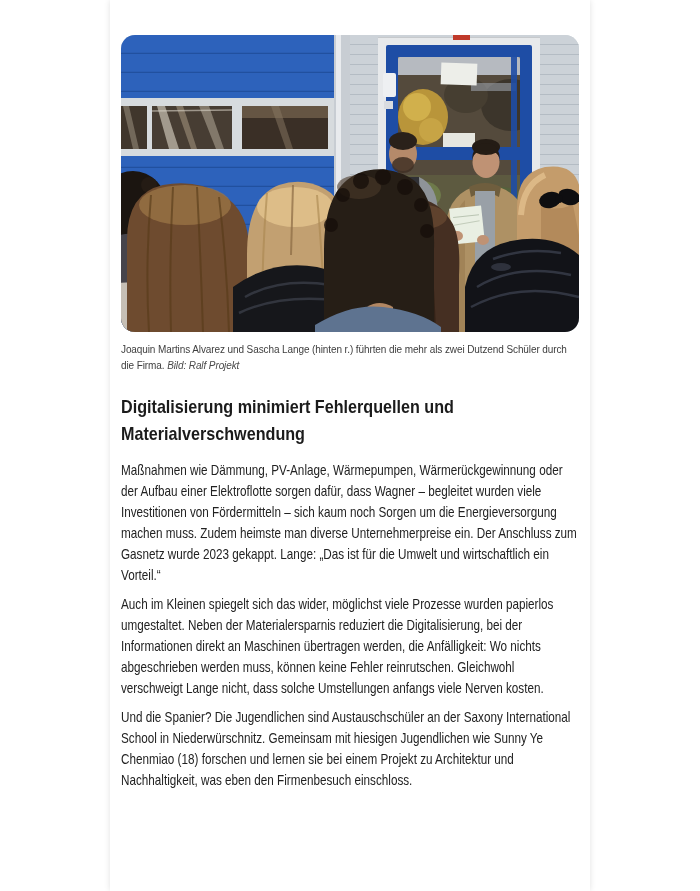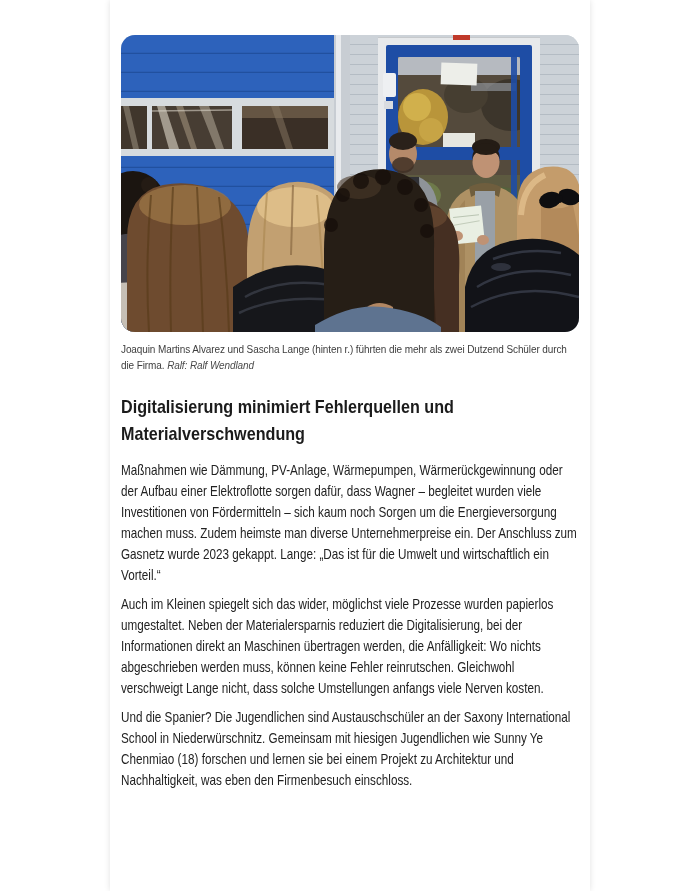--- a/index.html
+++ b/index.html
@@ -204,21 +204,21 @@
               <circle cx="210" cy="190" r="7"></circle>
               <circle cx="306" cy="196" r="7"></circle>
           </g>
           <path d="M246,297 V272 Q258,264 272,272 V297 Z" fill="#b28763"></path>
           <path d="M194,297 V290 Q230,268 262,272 Q298,276 320,292 V297 Z" fill="#5e7390"></path>
         </g>
       </svg>
     </div>
     <figcaption>
       <span>Joaquin Martins Alvarez und Sascha Lange (hinten r.) führten die mehr als zwei Dutzend Schüler durch die Firma.</span>
-      <span class="credit">Ralf: Ralf Wendland</span>
+      <span class="credit">Bild: Ralf Projekt</span>
     </figcaption>
   </figure>
 
   <h1 class="article-heading">Digitalisierung minimiert Fehlerquellen und Materialverschwendung</h1>
 
   <p class="article-paragraph">Maßnahmen wie Dämmung, PV-Anlage, Wärmepumpen, Wärmerückgewinnung oder der Aufbau einer Elektroflotte sorgen dafür, dass Wagner – begleitet wurden viele Investitionen von Fördermitteln – sich kaum noch Sorgen um die Energieversorgung machen muss. Zudem heimste man diverse Unternehmerpreise ein. Der Anschluss zum Gasnetz wurde 2023 gekappt. Lange: „Das ist für die Umwelt und wirtschaftlich ein Vorteil.“</p>
   <p class="article-paragraph">Auch im Kleinen spiegelt sich das wider, möglichst viele Prozesse wurden papierlos umgestaltet. Neben der Materialersparnis reduziert die Digitalisierung, bei der Informationen direkt an Maschinen übertragen werden, die Anfälligkeit: Wo nichts abgeschrieben werden muss, können keine Fehler reinrutschen. Gleichwohl verschweigt Lange nicht, dass solche Umstellungen anfangs viele Nerven kosten.</p>
   <p class="article-paragraph">Und die Spanier? Die Jugendlichen sind Austauschschüler an der Saxony International School in Niederwürschnitz. Gemeinsam mit hiesigen Jugendlichen wie Sunny Ye Chenmiao (18) forschen und lernen sie bei einem Projekt zu Architektur und Nachhaltigkeit, was eben den Firmenbesuch einschloss.</p>
 
 </div>

